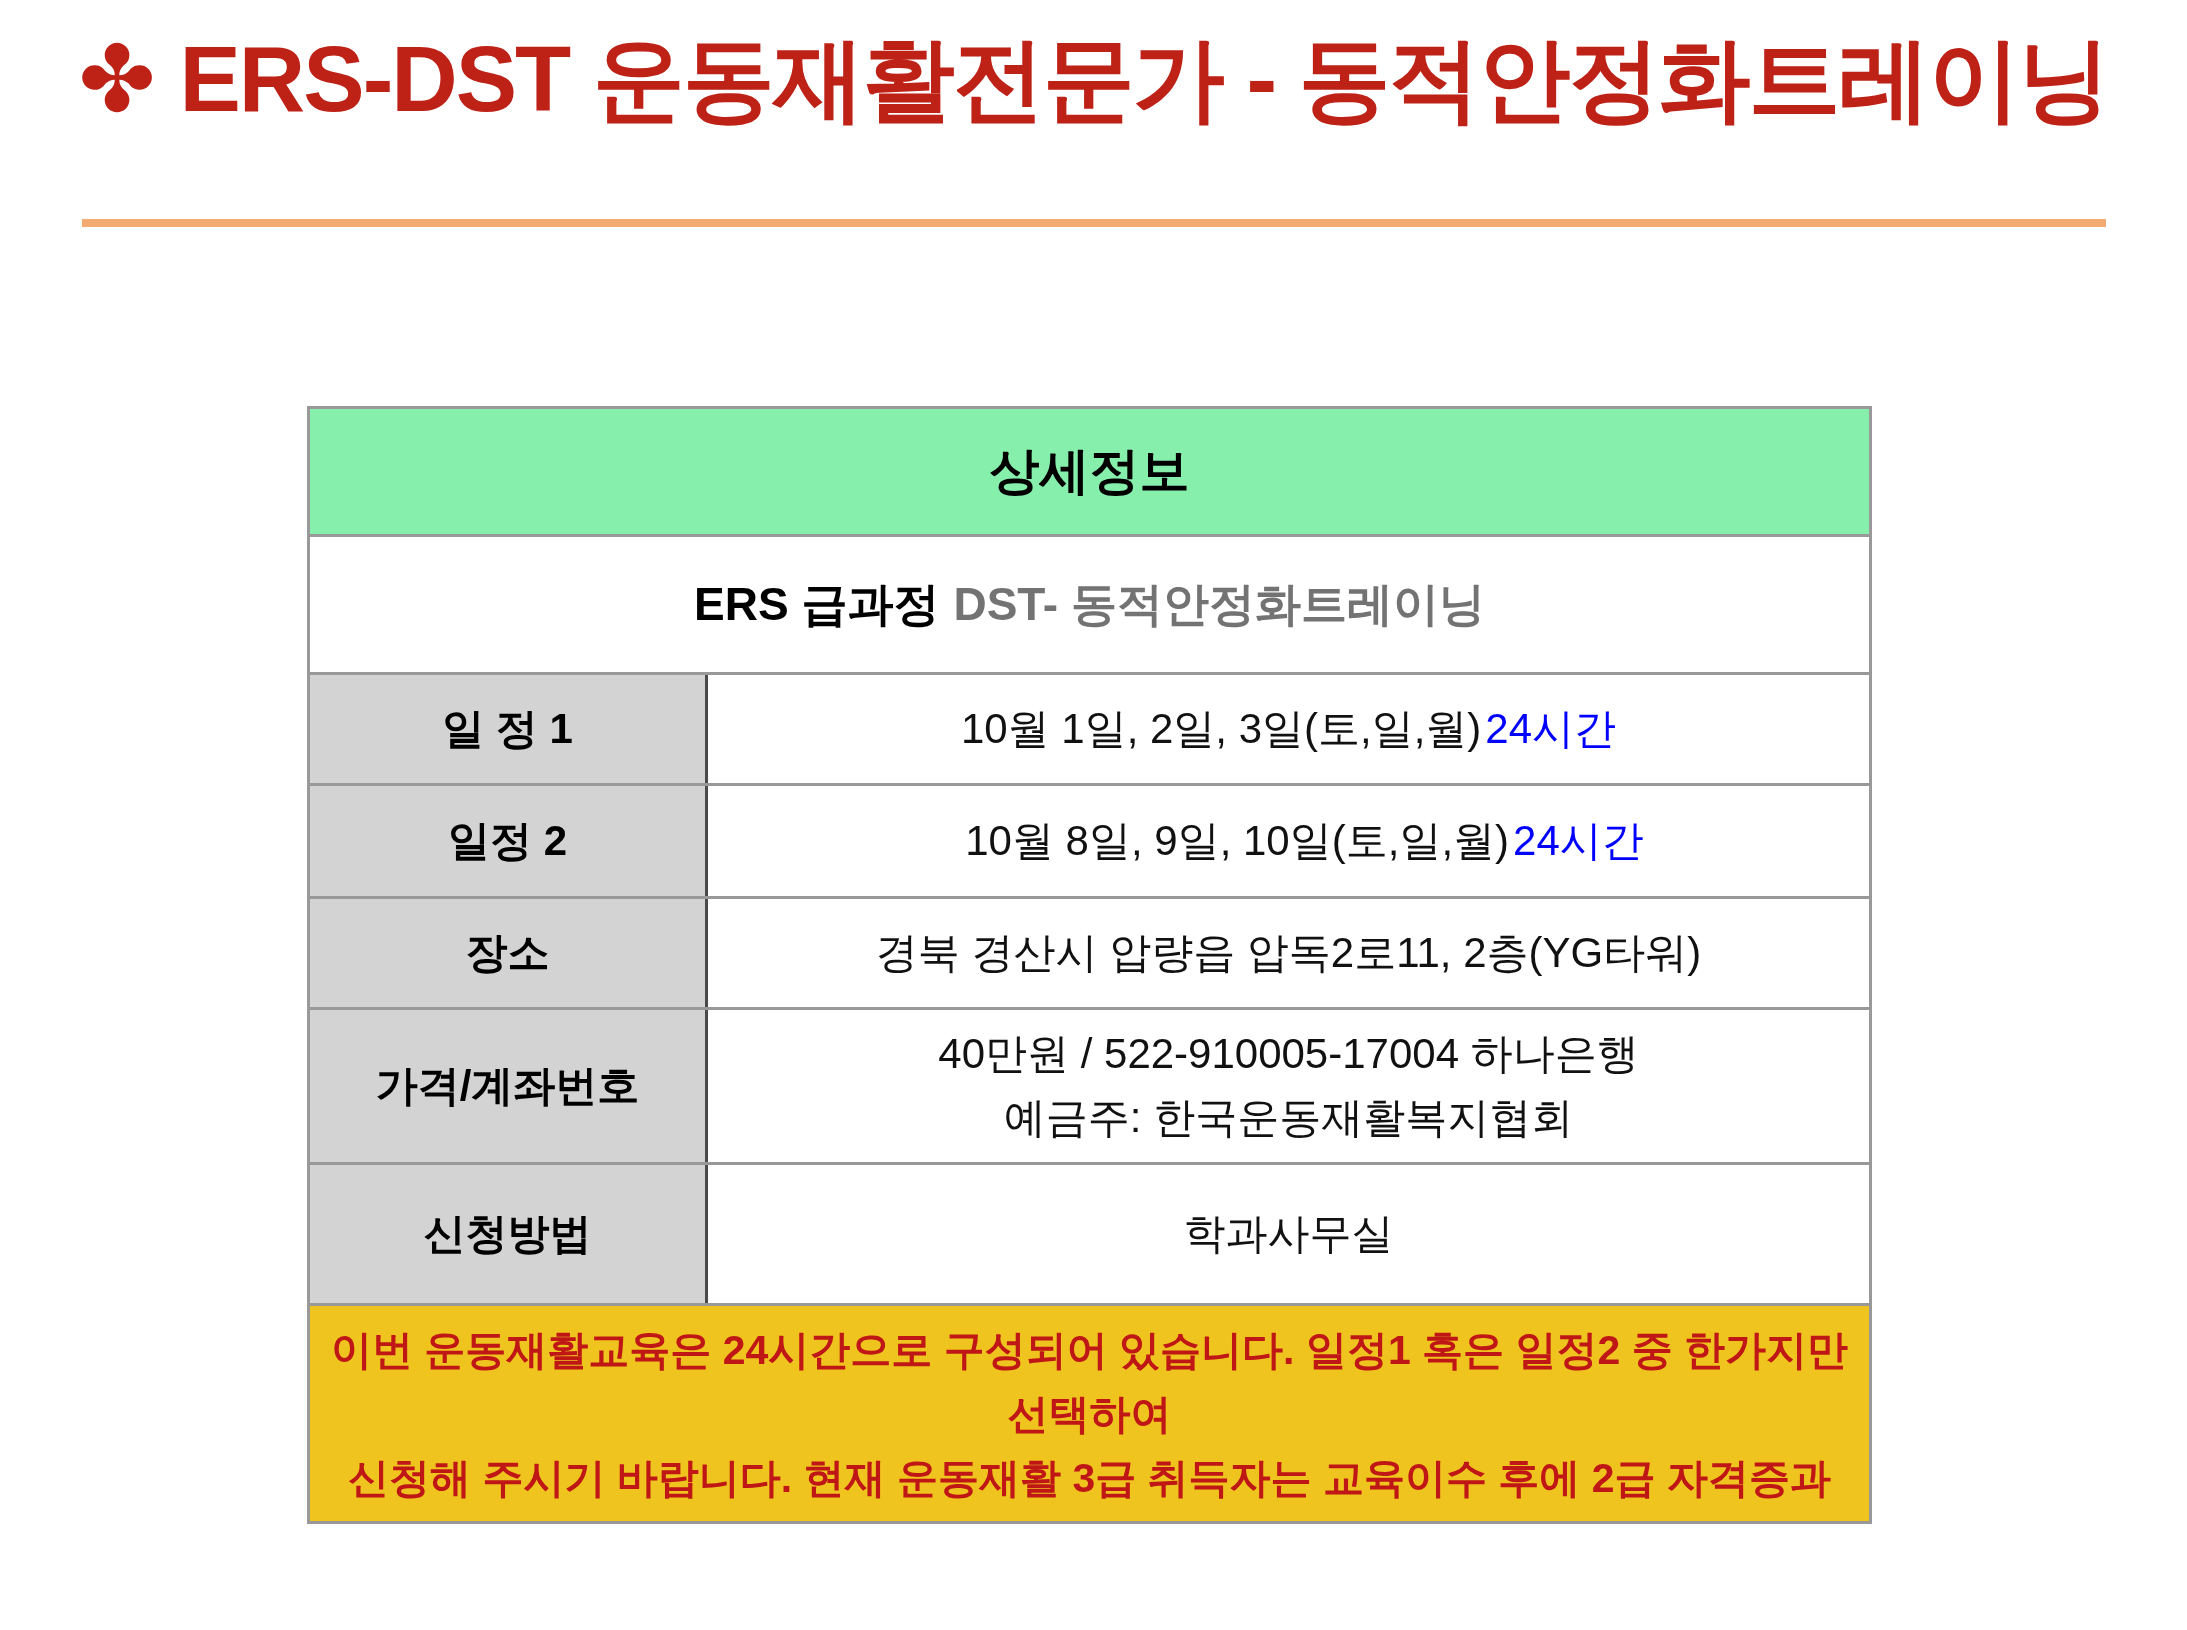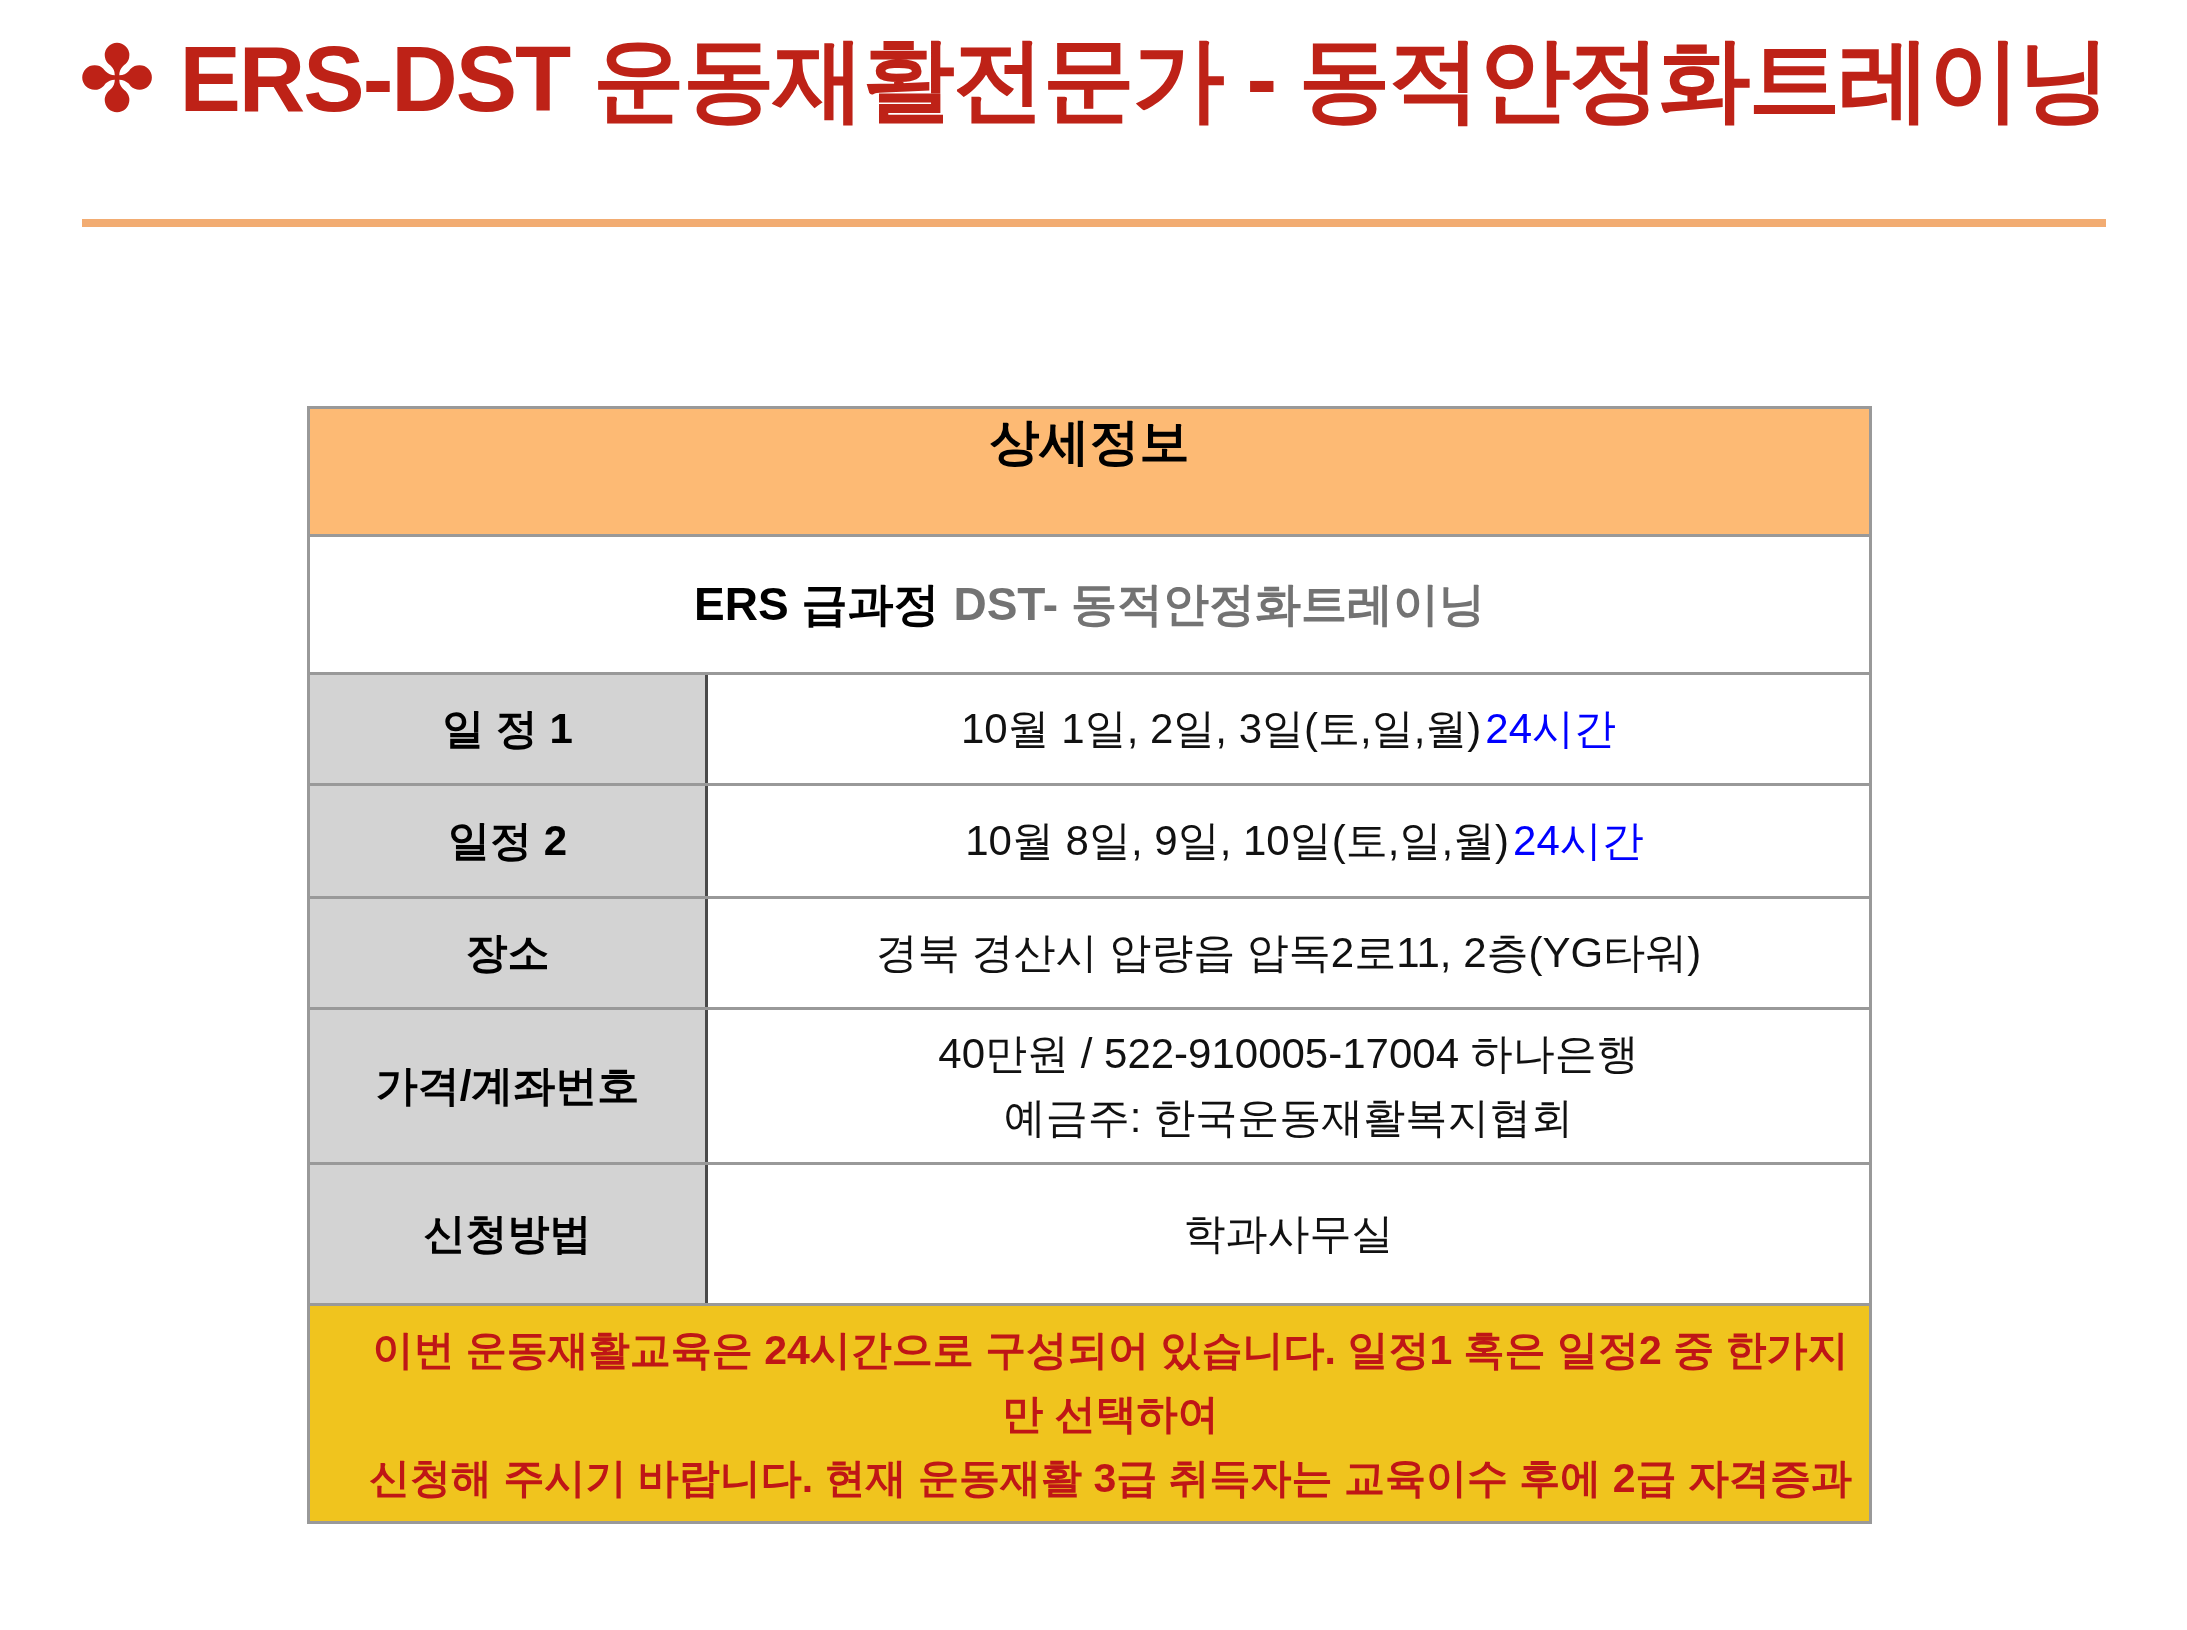--- a/index.html
+++ b/index.html
@@ -42,22 +42,23 @@
   
   .infotable {
     width: 1565px;
     margin: 179px 0 0 307px;
     border: 3px solid #999999;
     box-sizing: border-box;
     color: #111111;
   }
   .t-header {
     height: 125px;
-    background: #fdba74;
-    display: flex;
+    background: #86efac;
+    display: flex;
+    align-items: center;
     justify-content: center;
     font-size: 50px;
     font-weight: bold;
     color: #000000;
   }
   .t-course {
     height: 135px;
     background: #ffffff;
     border-top: 3px solid #999999;
     display: flex;
@@ -114,21 +115,20 @@
     border-top: 3px solid #999999;
     display: flex;
     flex-direction: column;
     align-items: center;
     justify-content: center;
     color: #bf1616;
     font-size: 41px;
     font-weight: bold;
     line-height: 64px;
     text-align: center;
-    padding-left: 42px;
   }
 </style>
 </head>
 <body>
 
 <div class="header-area">
   <div class="page-title">
     <span class="clover">✤</span><span>ERS-DST 운동재활전문가 - 동적안정화트레이닝</span>
   </div>
   <div class="title-divider"></div>

